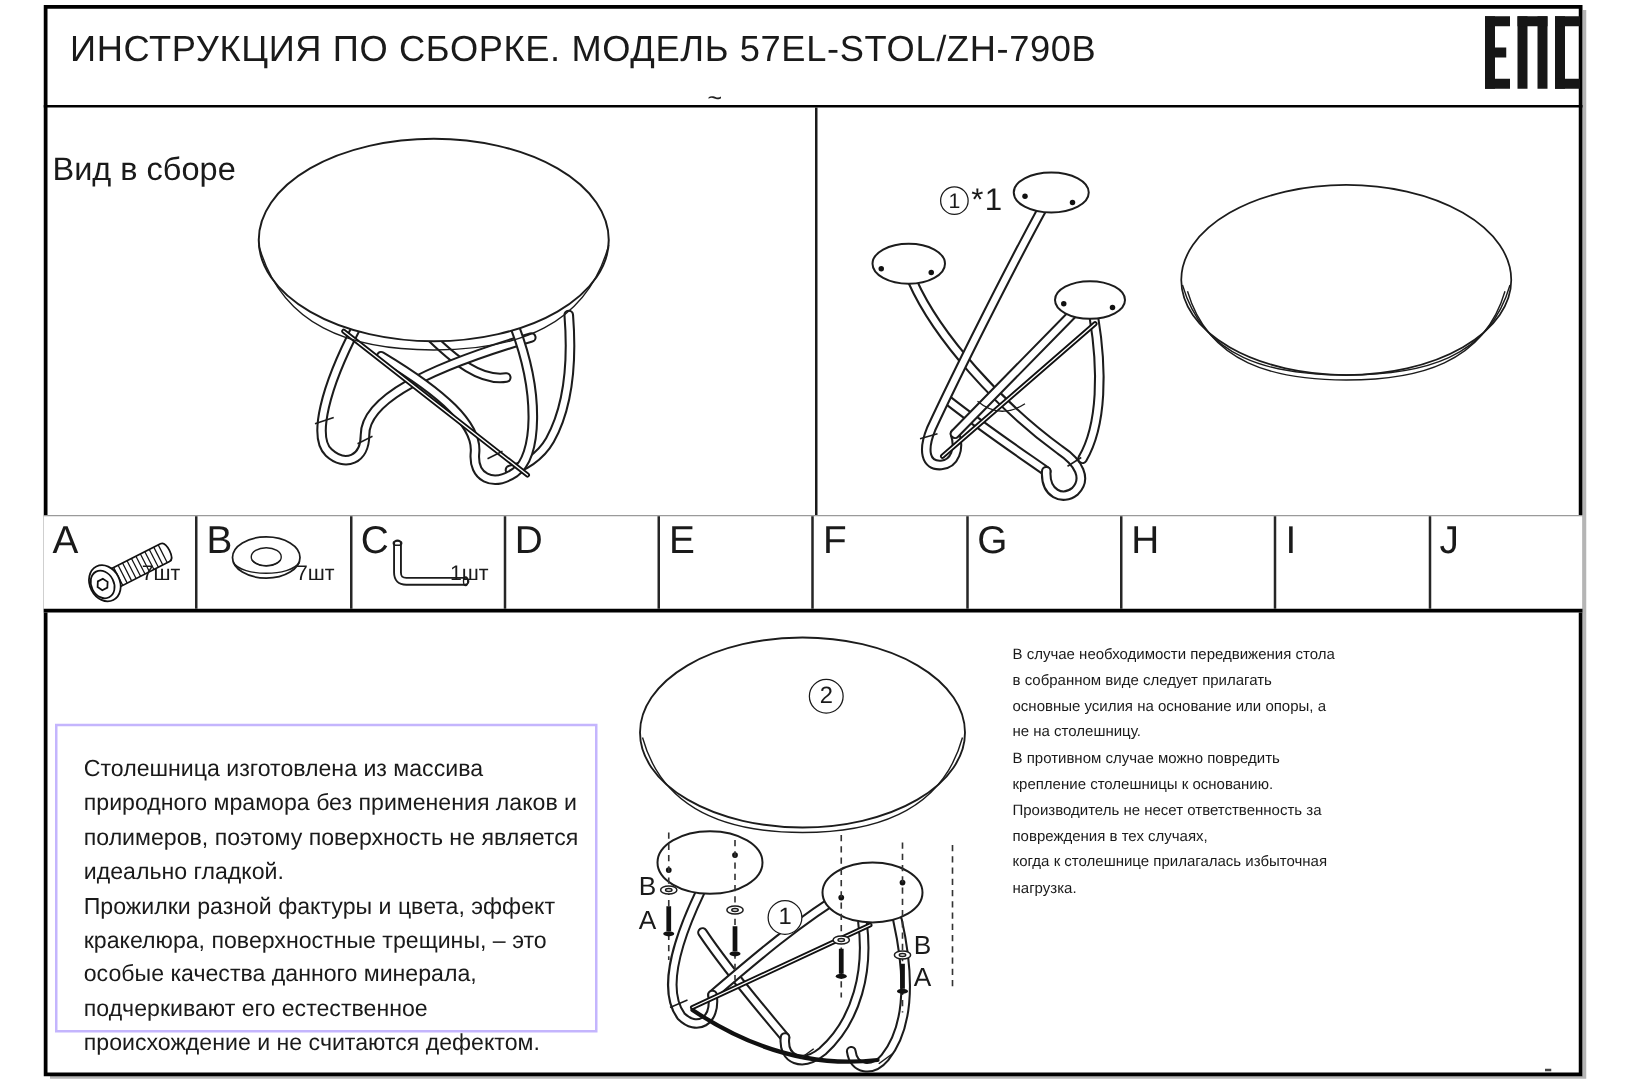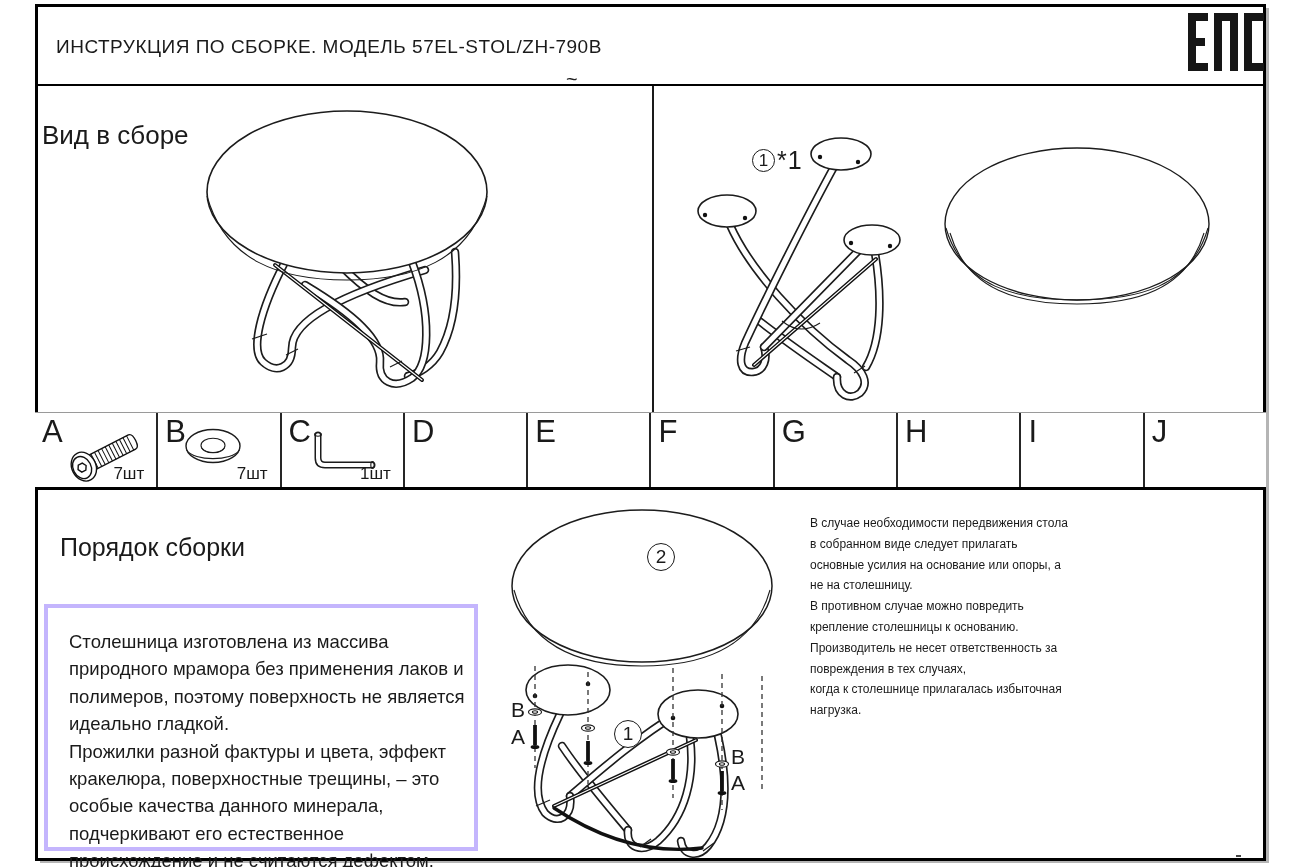--- a/index.html
+++ b/index.html
@@ -6,43 +6,43 @@
   .canvas{
     position:relative;width:1300px;height:867px;background:#fff;overflow:hidden;
     font-family:"Liberation Sans","DejaVu Sans",sans-serif;color:#1a1a1a;
   }
   .page-border{
     position:absolute;left:35px;top:4px;width:1225px;height:851px;
     border:3px solid #000;box-shadow:4px 3px 0 -1px #b5b5b5;
   }
   .hline{position:absolute;left:35px;top:84px;width:1231px;height:0;border-top:2px solid #000;}
   .vline{position:absolute;left:652px;top:86px;height:326px;width:0;border-left:2px solid #1a1a1a;}
-  .doc-title{position:absolute;left:56px;top:36px;font-size:19px;letter-spacing:.5px;white-space:nowrap;}
+  .doc-title{position:absolute;left:56px;top:24px;font-size:29px;letter-spacing:.5px;white-space:nowrap;}
   .sec-title{position:absolute;font-size:26px;white-space:pre;margin-top:23px;}
   .t-assembled{left:42px;top:97px;}
   .t-base{left:665px;top:102px;}
   .t-order{left:60px;top:510px;font-size:25px;}
   .tilde{position:absolute;left:566px;top:68px;font-size:20px;color:#222;}
   .speck{position:absolute;left:1236px;top:855px;width:5px;height:2px;background:#444;}
 
   
   .parts-row{
     position:absolute;left:35px;top:412px;width:1231px;height:78px;
     display:flex;box-sizing:border-box;
     border-top:1px solid #9a9a9a;border-bottom:3px solid #000;background:#fff;
   }
   .pcell{flex:1 1 0;position:relative;border-left:2px solid #262626;}
   .pcell:first-child{border-left:none;}
   .pletter{position:absolute;left:7px;top:1px;font-size:31px;}
-  .pqty{position:absolute;right:12px;bottom:3px;font-size:17px;}
+  .pqty{position:absolute;right:12px;bottom:18px;font-size:17px;}
 
   
   .note-box{
-    position:absolute;left:44px;top:604px;width:434px;height:247px;
-    border:4px solid #c4b5fd;box-sizing:border-box;
+    position:absolute;left:44px;top:579px;width:434px;height:247px;
+    border:2px solid #c4b5fd;box-sizing:border-box;
   }
   .note-text{position:absolute;left:21px;top:20px;font-size:18.5px;line-height:27.4px;}
   .preline{white-space:pre-line;}
   .moving-note{position:absolute;left:810px;top:513px;width:400px;font-size:12px;line-height:20.8px;}
 
   
   .callout{position:absolute;display:flex;align-items:center;}
   .circ{
     display:inline-flex;align-items:center;justify-content:center;
     width:23px;height:23px;border:1.7px solid #1a1a1a;border-radius:50%;
@@ -217,21 +217,20 @@
         <span class="pletter">H</span>
       </div>
     <div class="pcell">
         <span class="pletter">I</span>
       </div>
     <div class="pcell">
         <span class="pletter">J</span>
       </div>
   </div>
 
-  <div class="sec-title t-order">Порядок сборки</div>
 
   <div class="note-box">
     <div class="note-text preline">Столешница изготовлена из массива
 природного мрамора без применения лаков и
 полимеров, поэтому поверхность не является
 идеально гладкой.
 Прожилки разной фактуры и цвета, эффект
 кракелюра, поверхностные трещины,  – это
 особые качества данного минерала,
 подчеркивают его естественное

